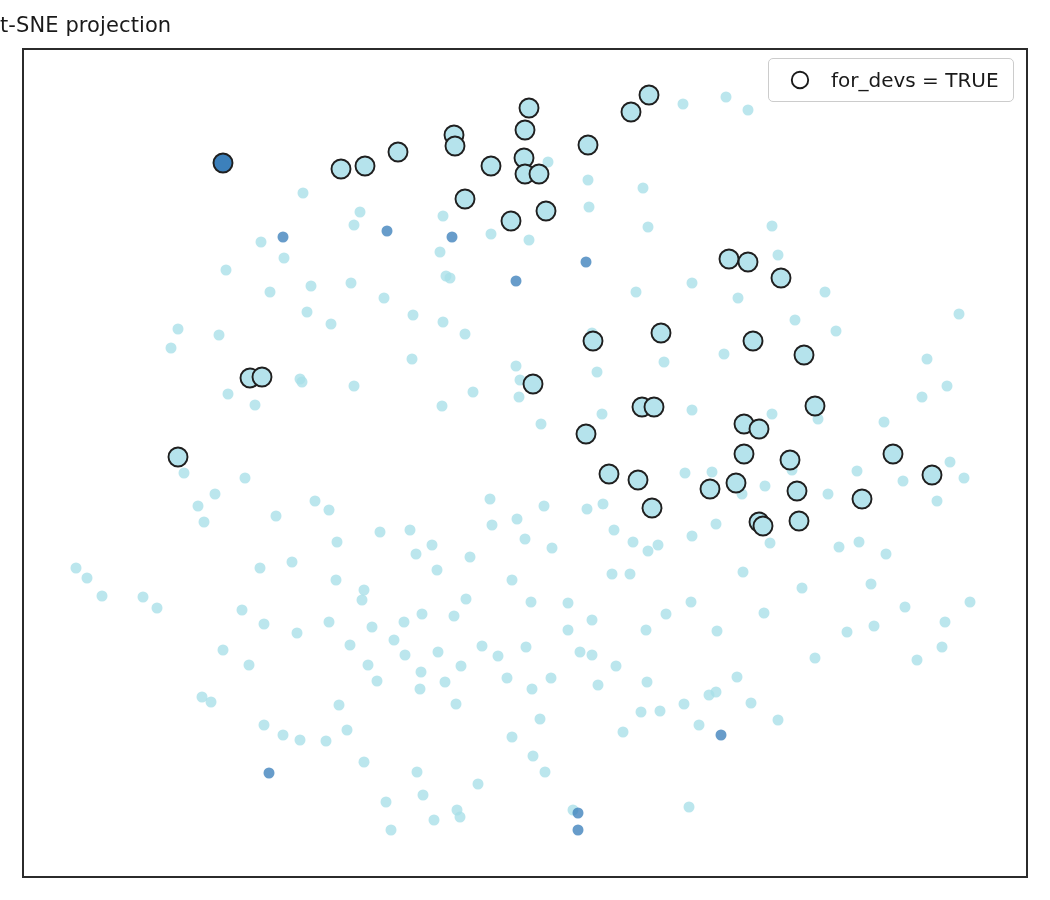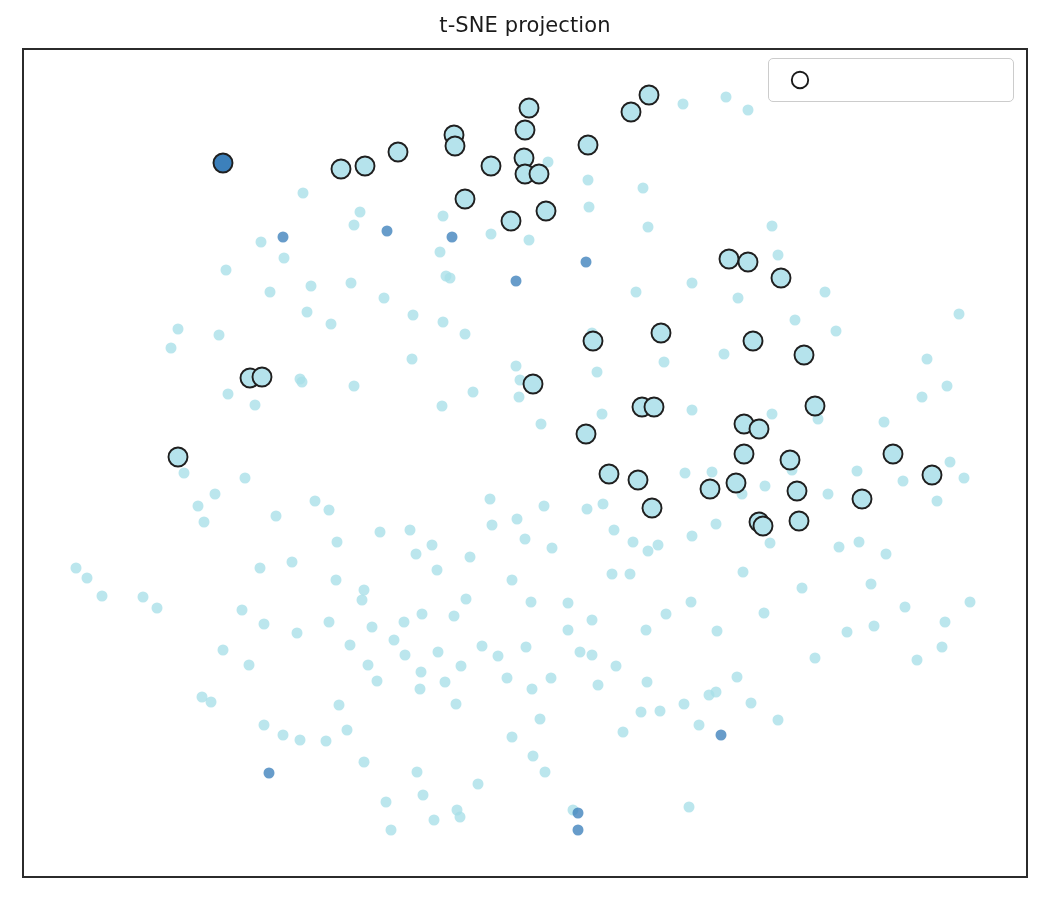--- a/index.html
+++ b/index.html
@@ -22,21 +22,20 @@
     width: 1050px;
     height: 900px;
     background: #ffffff;
   }
 
   #chart-title {
     position: absolute;
     left: 0;
     top: 13px;
     width: 1050px;
-    text-align: center;
     font-size: 21px;
     color: #1a1a1a;
     font-family: "DejaVu Sans", sans-serif;
     letter-spacing: 0.1px;
   }
 
   #plot-frame {
     position: absolute;
     left: 22px;
     top: 48px;
@@ -374,15 +373,16 @@
         </g>
       </svg>
   </div>
 
   <div id="legend-box">
     <span id="legend-marker-wrap">
       <svg class="legend-circle" width="22" height="22" viewBox="0 0 22 22">
         <circle cx="11" cy="11" r="8.2" fill="none" stroke="#1a1a1a" stroke-width="1.9"></circle>
       </svg>
     </span>
+    <span id="legend-label">for_devs = TRUE</span>
   </div>
 
 </div>
 
 </body></html>

